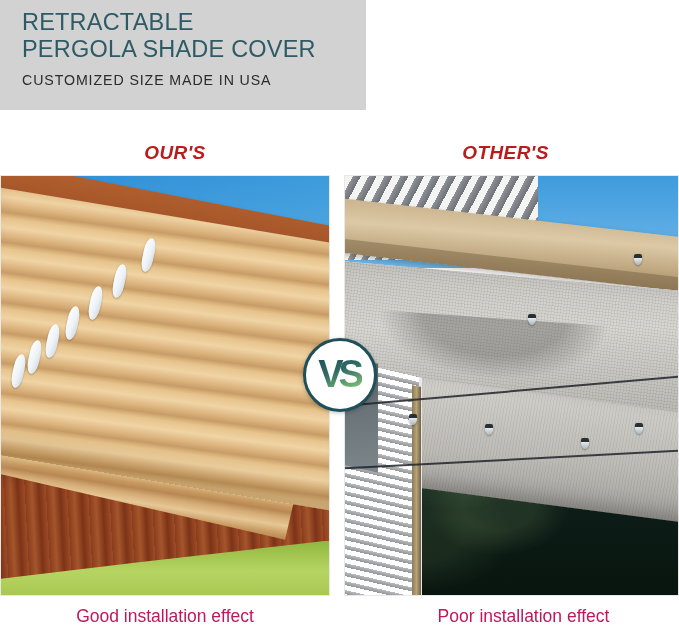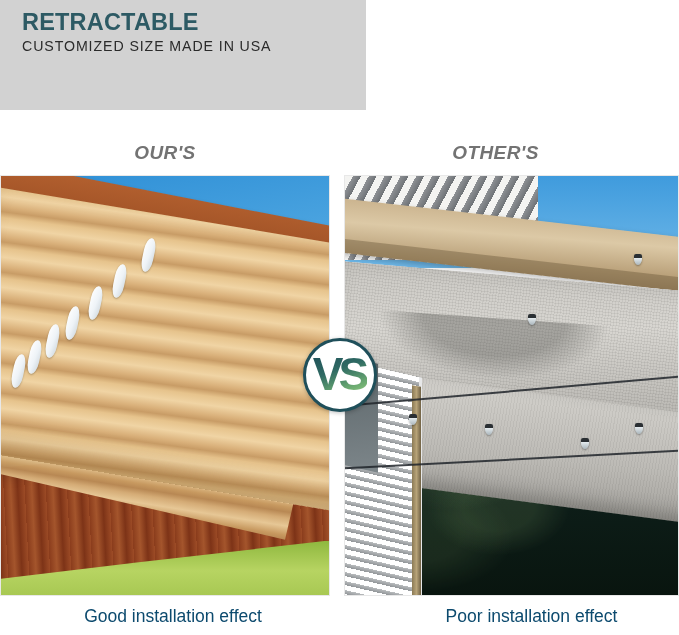--- a/index.html
+++ b/index.html
@@ -22,44 +22,45 @@
     left: 0;
     top: 0;
     width: 366px;
     height: 110px;
     background: #d2d2d2;
     box-sizing: border-box;
     padding: 9px 0 0 22px;
   }
   .title-line {
     color: #2d5a64;
-    font-weight: bold;
+    font-weight: normal;
     font-size: 23.5px;
     line-height: 27px;
     letter-spacing: 0.2px;
     white-space: nowrap;
   }
   .subtitle {
-    margin-top: 2px;
+    margin-top: 9px;
     color: #2b2b2b;
     font-size: 14.2px;
     letter-spacing: 0.9px;
     white-space: nowrap;
   }
 
   
   .col-heading {
     position: absolute;
     top: 142px;
     font-style: italic;
     font-weight: bold;
     font-size: 19px;
-    color: #737373;
+    color: #b91c1c;
     letter-spacing: 0.4px;
     text-align: center;
+    margin-left: 10px;
   }
   .col-heading.left  { left: 0;   width: 330px; }
   .col-heading.right { left: 328px; width: 335px; }
 
   
   .photo {
     position: absolute;
     top: 175px;
     height: 421px;
     overflow: hidden;
@@ -281,49 +282,49 @@
     box-shadow: 0 1px 4px rgba(0,0,0,.25);
     z-index: 5;
     display: flex;
     align-items: center;
     justify-content: center;
     overflow: hidden;
   }
   .vs-text {
     font-family: "Liberation Sans", sans-serif;
     font-weight: bold;
-    font-size: 46px;
+    font-size: 38px;
     line-height: 1;
     letter-spacing: -5px;
     background: linear-gradient(160deg, #1d4c57 0%, #2f6a63 42%, #6fae72 78%, #9bcf86 100%);
     -webkit-background-clip: text;
     background-clip: text;
     color: transparent;
     -webkit-text-fill-color: transparent;
     padding-right: 3px;
     transform: translateY(-1px);
   }
 
   
   .caption {
     position: absolute;
     top: 606px;
     font-size: 17.5px;
-    color: #0c4a6e;
+    color: #be185d;
     text-align: center;
-    padding-left: 8px;
   }
   .caption.left  { left: 0;    width: 330px; }
   .caption.right { left: 356px; width: 335px; }
 </style>
 </head>
 <body>
 
 <div class="header-banner">
   <div class="title-line">RETRACTABLE</div>
+  <div class="title-line">PERGOLA SHADE COVER</div>
   <div class="subtitle">CUSTOMIZED SIZE MADE IN USA</div>
 </div>
 
 <div class="col-heading left">OUR'S</div>
 <div class="col-heading right">OTHER'S</div>
 
 <div class="photo left">
   <div class="scene">
     <div class="l-sky"></div>
     <div class="l-house"></div>

